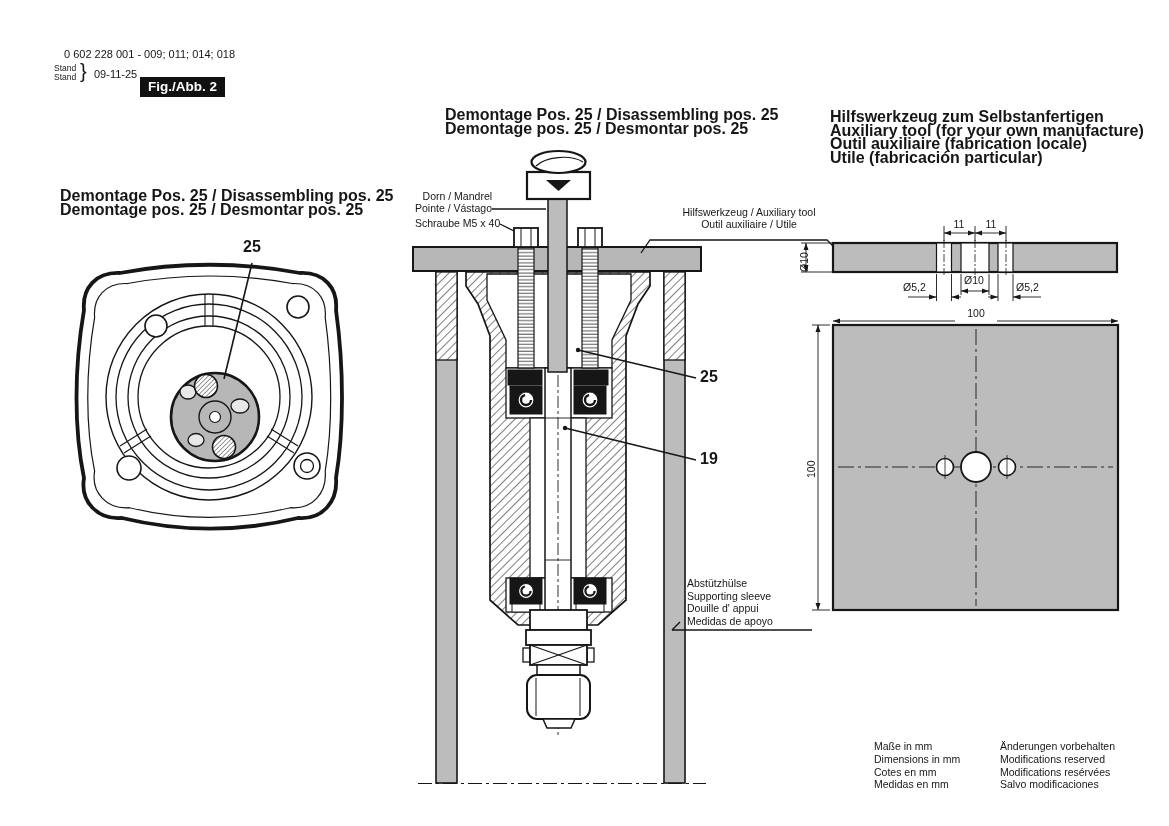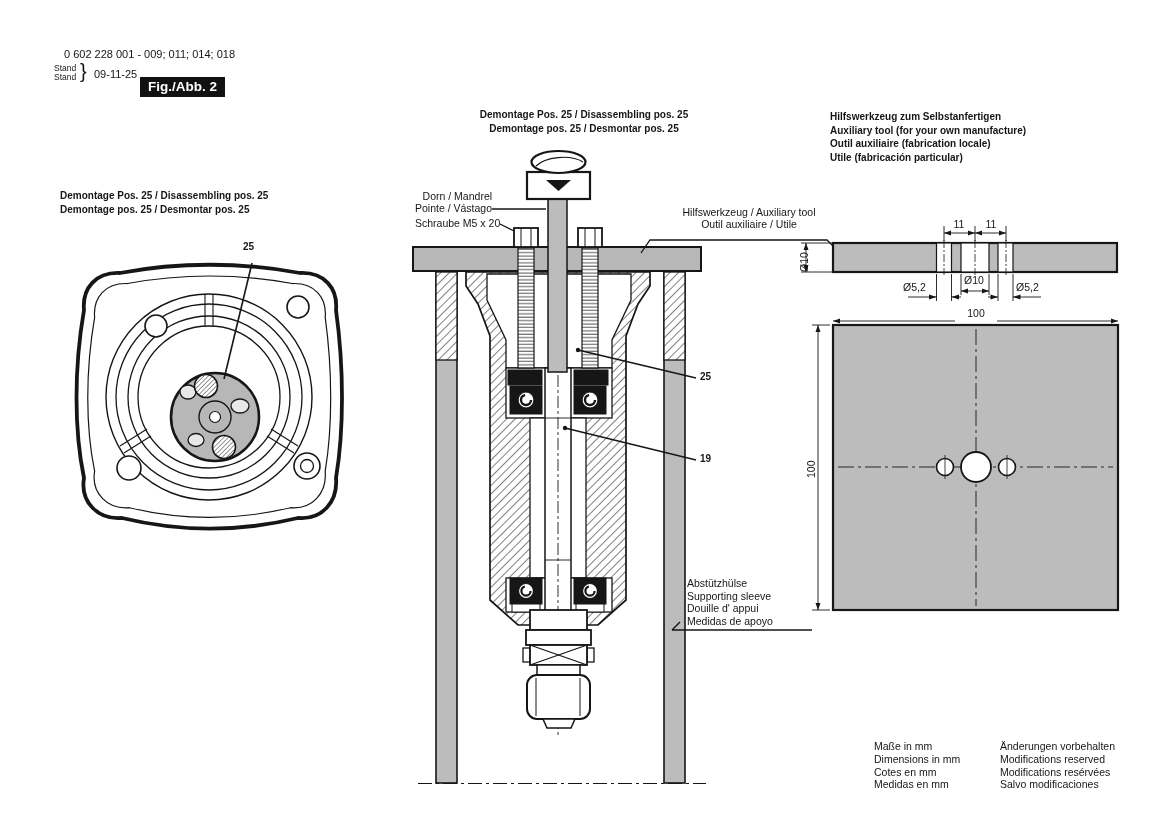--- a/index.html
+++ b/index.html
@@ -1,21 +1,21 @@
 <!DOCTYPE html>
 <html><head>
 <meta charset="utf-8">
 <style>
   html,body{margin:0;padding:0;background:#ffffff;}
   #page{position:relative;width:1169px;height:826px;background:#ffffff;overflow:hidden;
         font-family:"Liberation Sans",sans-serif;color:#161616;}
   svg{position:absolute;left:0;top:0;}
   .t{position:absolute;white-space:nowrap;color:#161616;}
   .b{font-weight:bold;}
-  .s12{font-size:10px;line-height:13.5px;}
+  .s12{font-size:16px;line-height:13.5px;}
   .s11{font-size:11px;line-height:12px;padding-left:12px;}
   .s10{font-size:10.5px;line-height:11.5px;}
   .s9{font-size:8.5px;line-height:9px;}
   .ctr{text-align:center;}
   .figbox{background:#111;color:#fff;font-weight:bold;font-size:13.5px;padding:2px 8px 3px 8px;}
   .rot{transform:rotate(-90deg);transform-origin:0 0;}
 </style>
 </head>
 <body>
 
@@ -269,21 +269,21 @@
 <div class="t s12 b" style="left:243px;top:240px;">25</div>
 
 <div class="t s12 b ctr" style="left:445px;top:108px;width:278px;">
   <div>Demontage Pos. 25 / Disassembling pos. 25</div>
   <div>Demontage pos. 25 / Desmontar pos. 25</div>
 </div>
 <div class="t s10" style="left:415px;top:191px;text-align:right;">
   <div>Dorn / Mandrel</div>
   <div>Pointe / Vástago</div>
 </div>
-<div class="t s10" style="left:415px;top:218px;">Schraube M5 x 20</div>
+<div class="t s10" style="left:415px;top:218px;">Schraube M5 x 40</div>
 <div class="t s10 ctr" style="left:664px;top:207px;width:170px;">
   <div>Hilfswerkzeug / Auxiliary tool</div>
   <div>Outil auxiliaire / Utile</div>
 </div>
 <div class="t s12 b" style="left:700px;top:370px;">25</div>
 <div class="t s12 b" style="left:700px;top:452px;">19</div>
 <div class="t s10" style="left:687px;top:577px;line-height:12.5px;">
   <div>Abstützhülse</div>
   <div>Supporting sleeve</div>
   <div>Douille d' appui</div>

